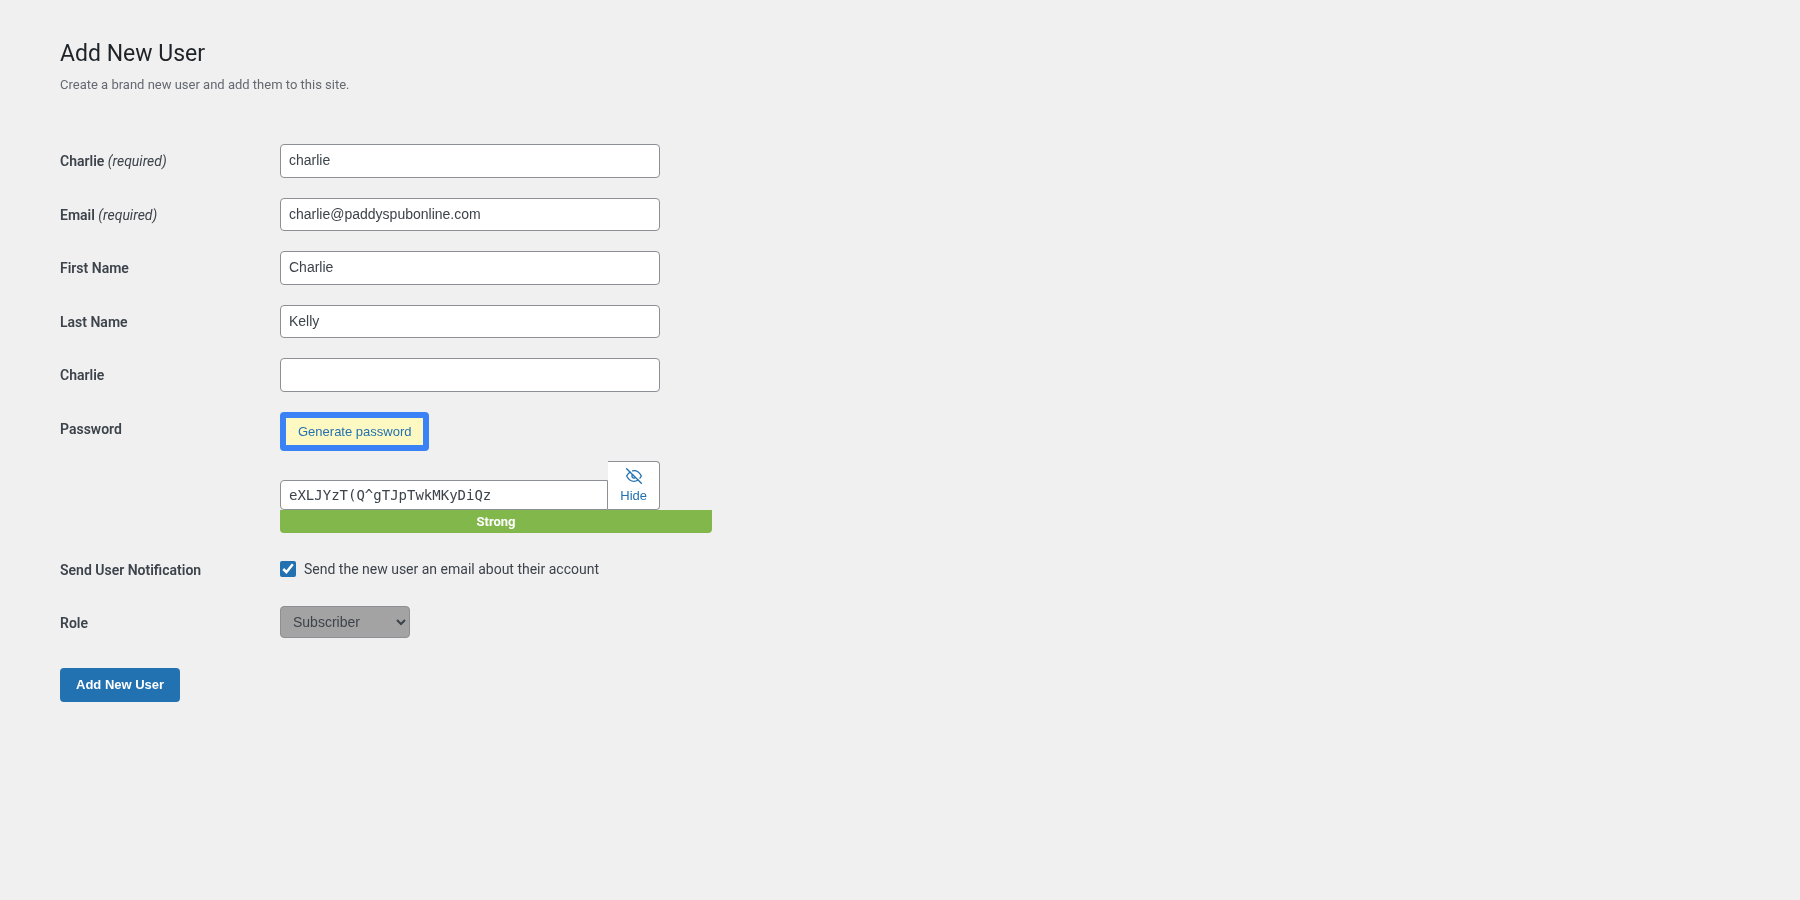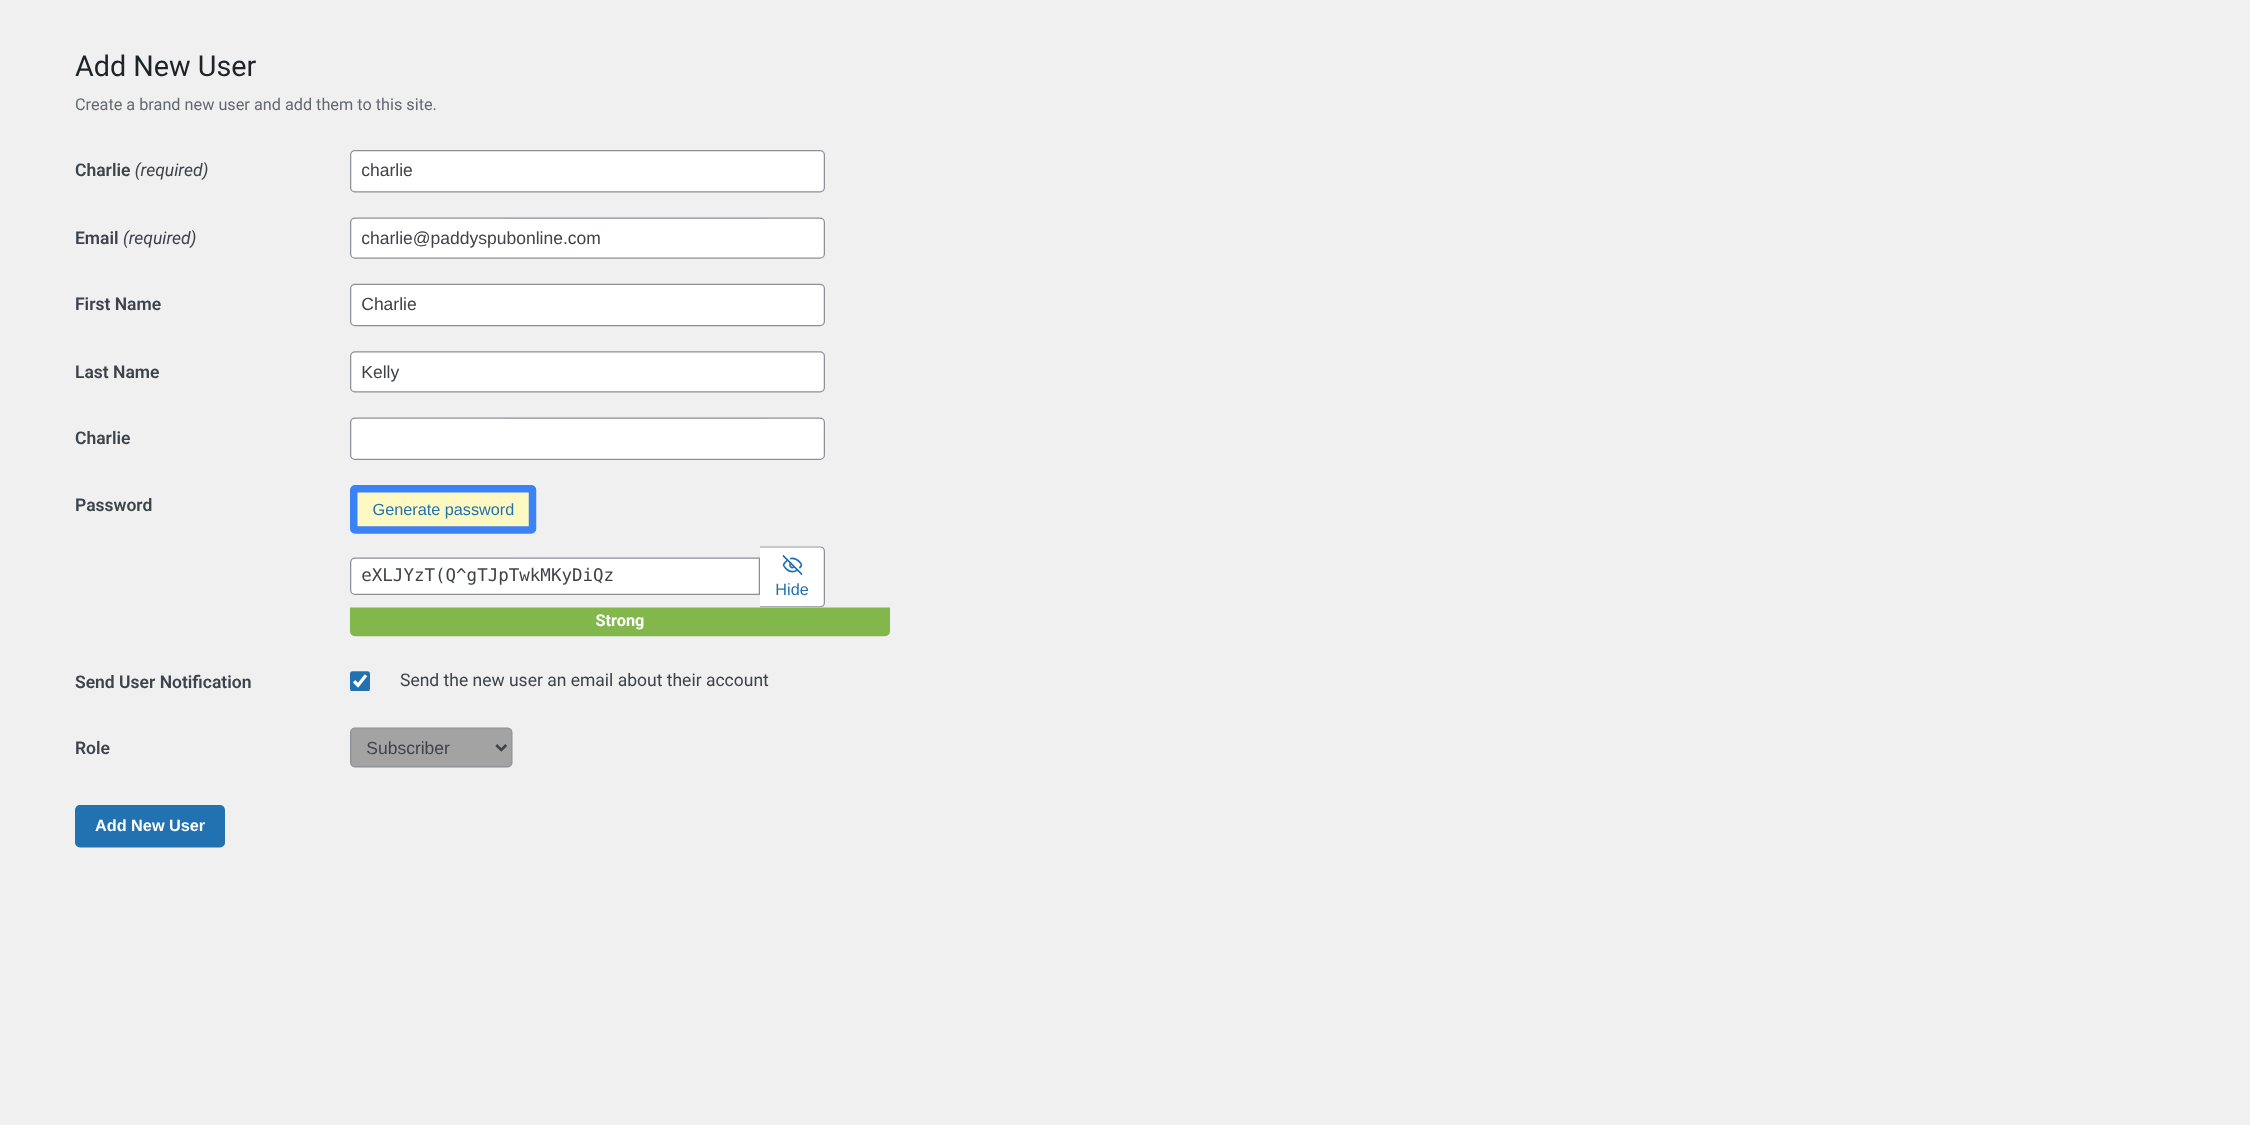--- a/index.html
+++ b/index.html
@@ -20,21 +20,21 @@
     .page-title {
       font-size: 23px;
       font-weight: 400;
       color: #1d2327;
       margin-bottom: 10px;
     }
 
     .page-subtitle {
       font-size: 13px;
       color: #646970;
-      margin-bottom: 18px;
+      margin-bottom: 42px;
     }
 
     .form-table {
       width: 100%;
       max-width: 900px;
       border-collapse: collapse;
     }
 
     .form-table tr td:first-child {
       width: 220px;
@@ -79,21 +79,21 @@
       border-radius: 4px;
       padding: 6px 12px;
       font-size: 13px;
       cursor: pointer;
       margin-bottom: 10px;
       display: inline-block;
     }
 
     .password-field-row {
       display: flex;
-      align-items: center;
+      align-items: flex-end;
       width: 380px;
     }
 
     .password-input {
       flex: 1;
       padding: 6px 8px;
       font-size: 14px;
       border: 1px solid #8c8f94;
       border-radius: 4px 0 0 4px;
       background: #fff;
@@ -126,21 +126,21 @@
       font-weight: 700;
       text-align: center;
       padding: 4px 0;
       border-radius: 0 0 4px 4px;
       margin-top: 0;
     }
 
     .notification-row {
       display: flex;
       align-items: center;
-      gap: 24px;
+      gap: 8px;
     }
 
     .notification-checkbox {
       width: 16px;
       height: 16px;
       cursor: pointer;
       accent-color: #2271b1;
     }
 
     .notification-label {

